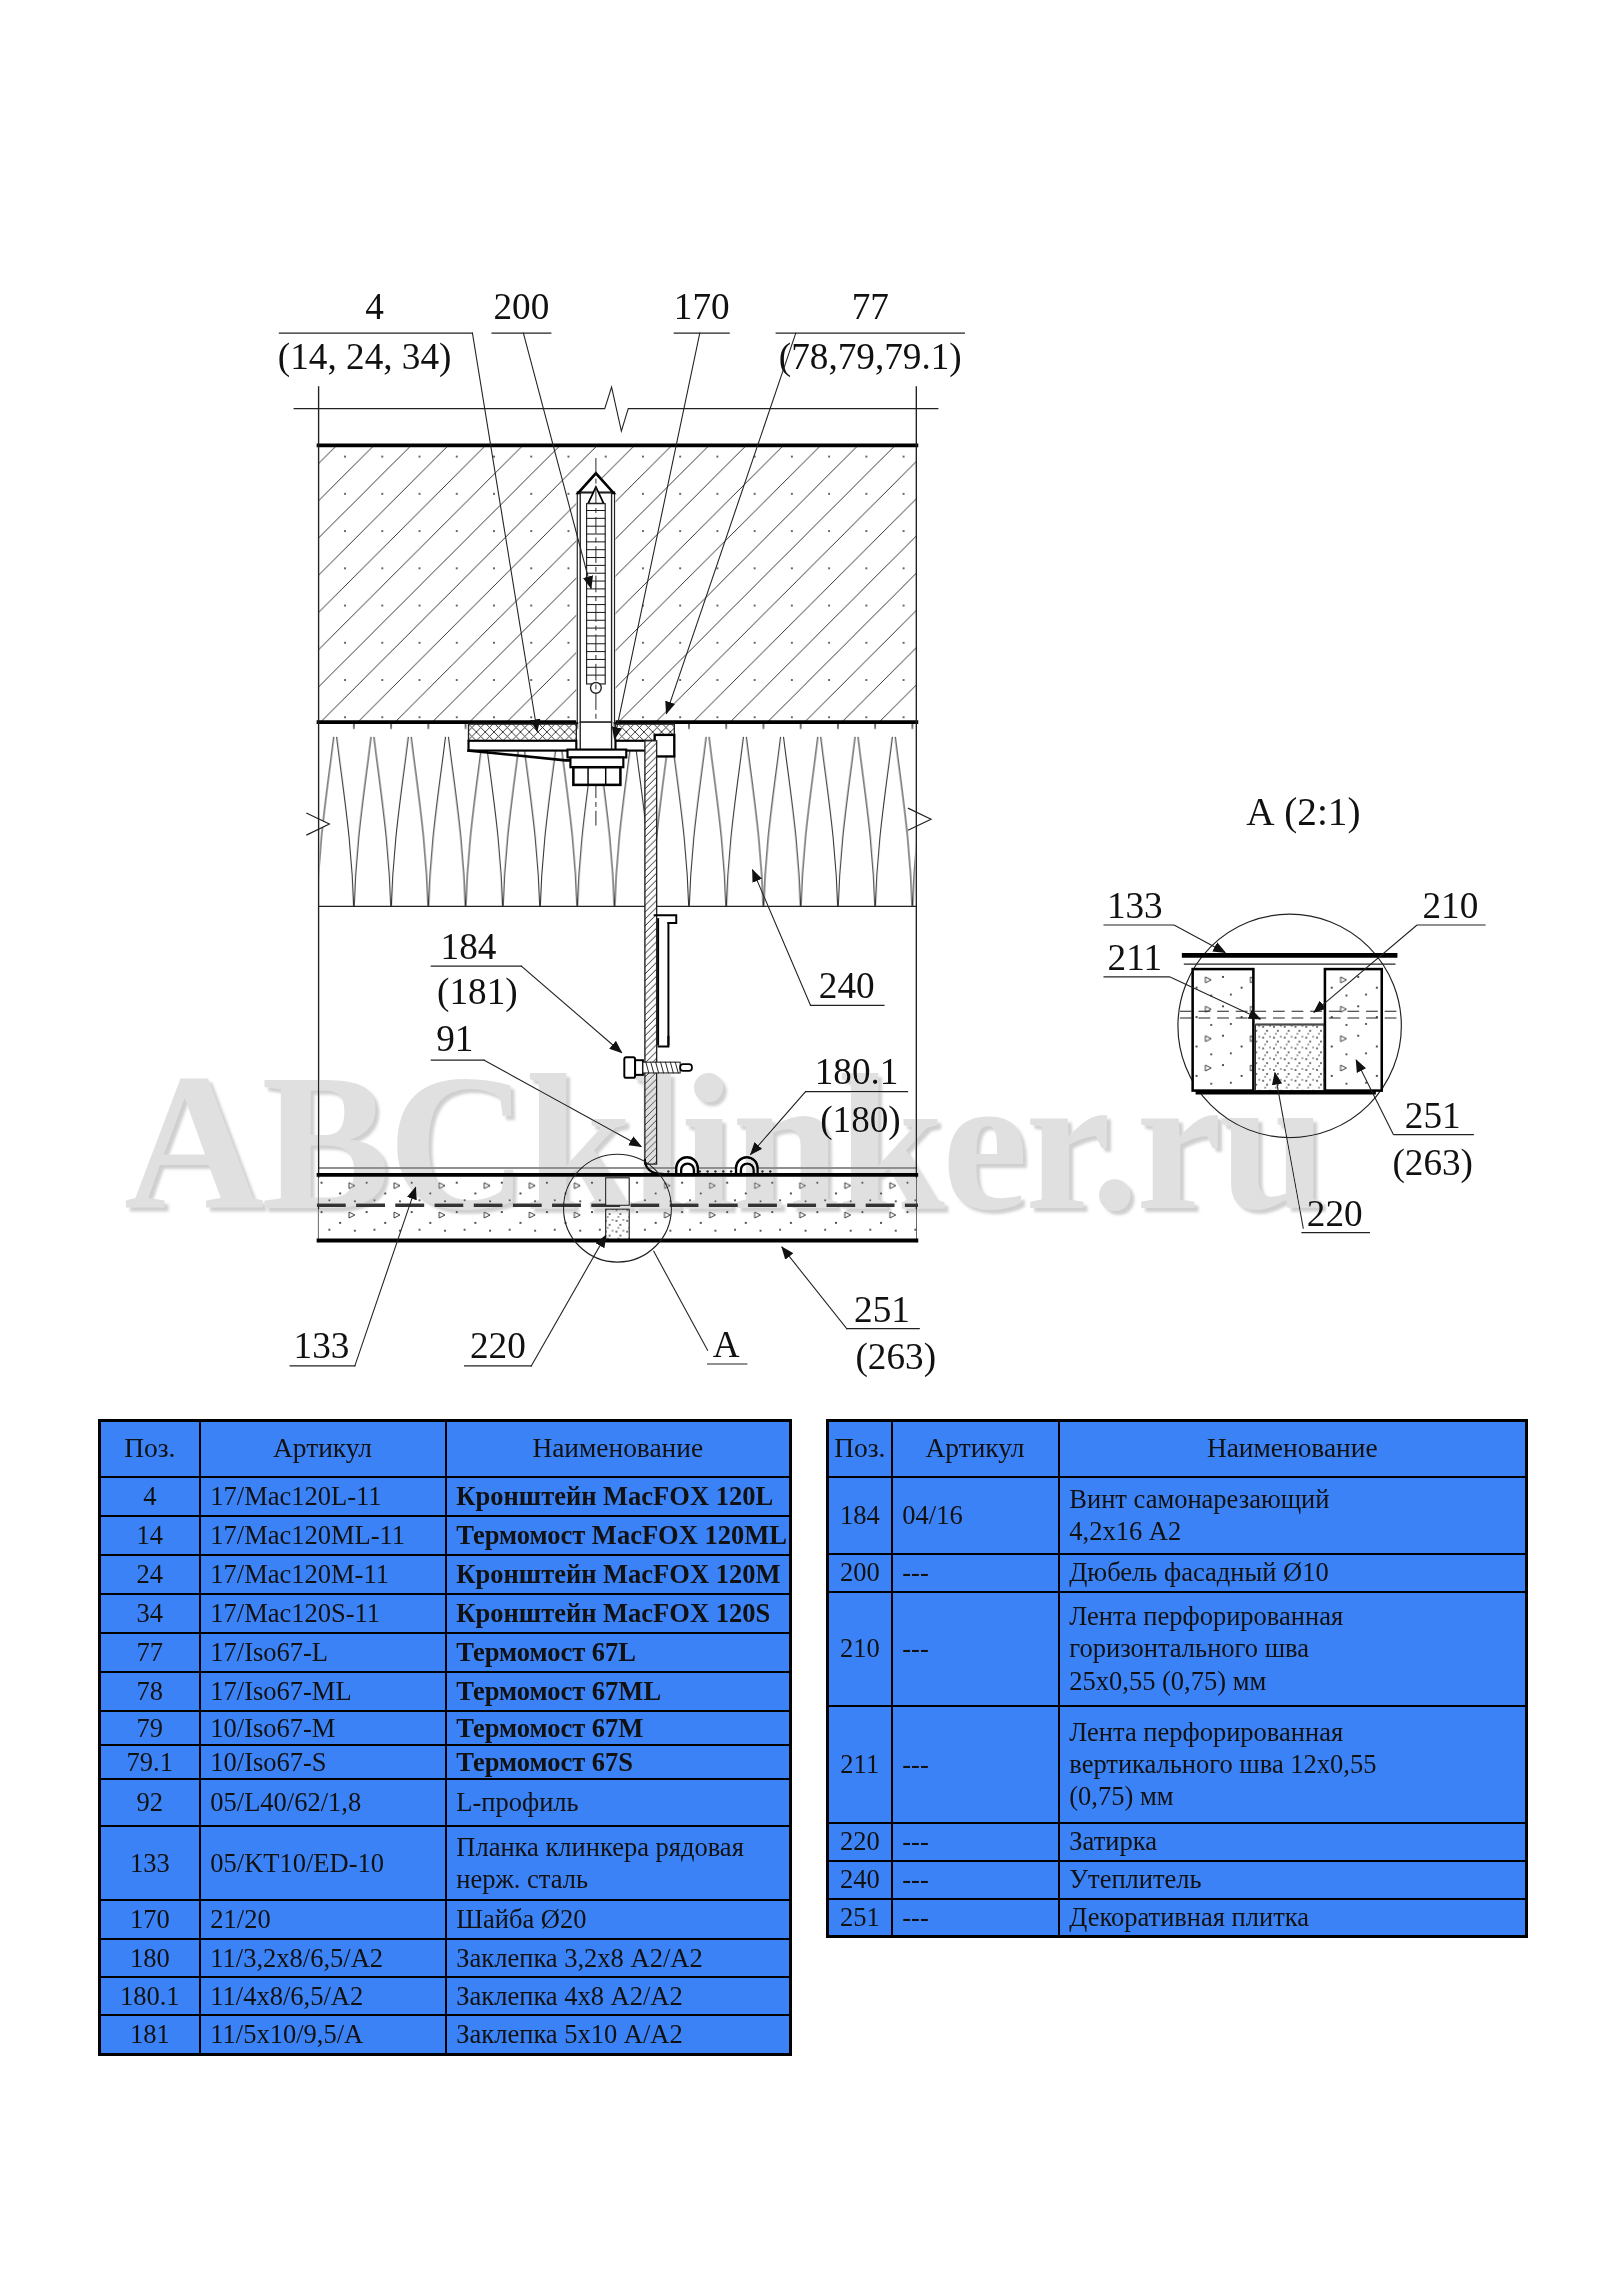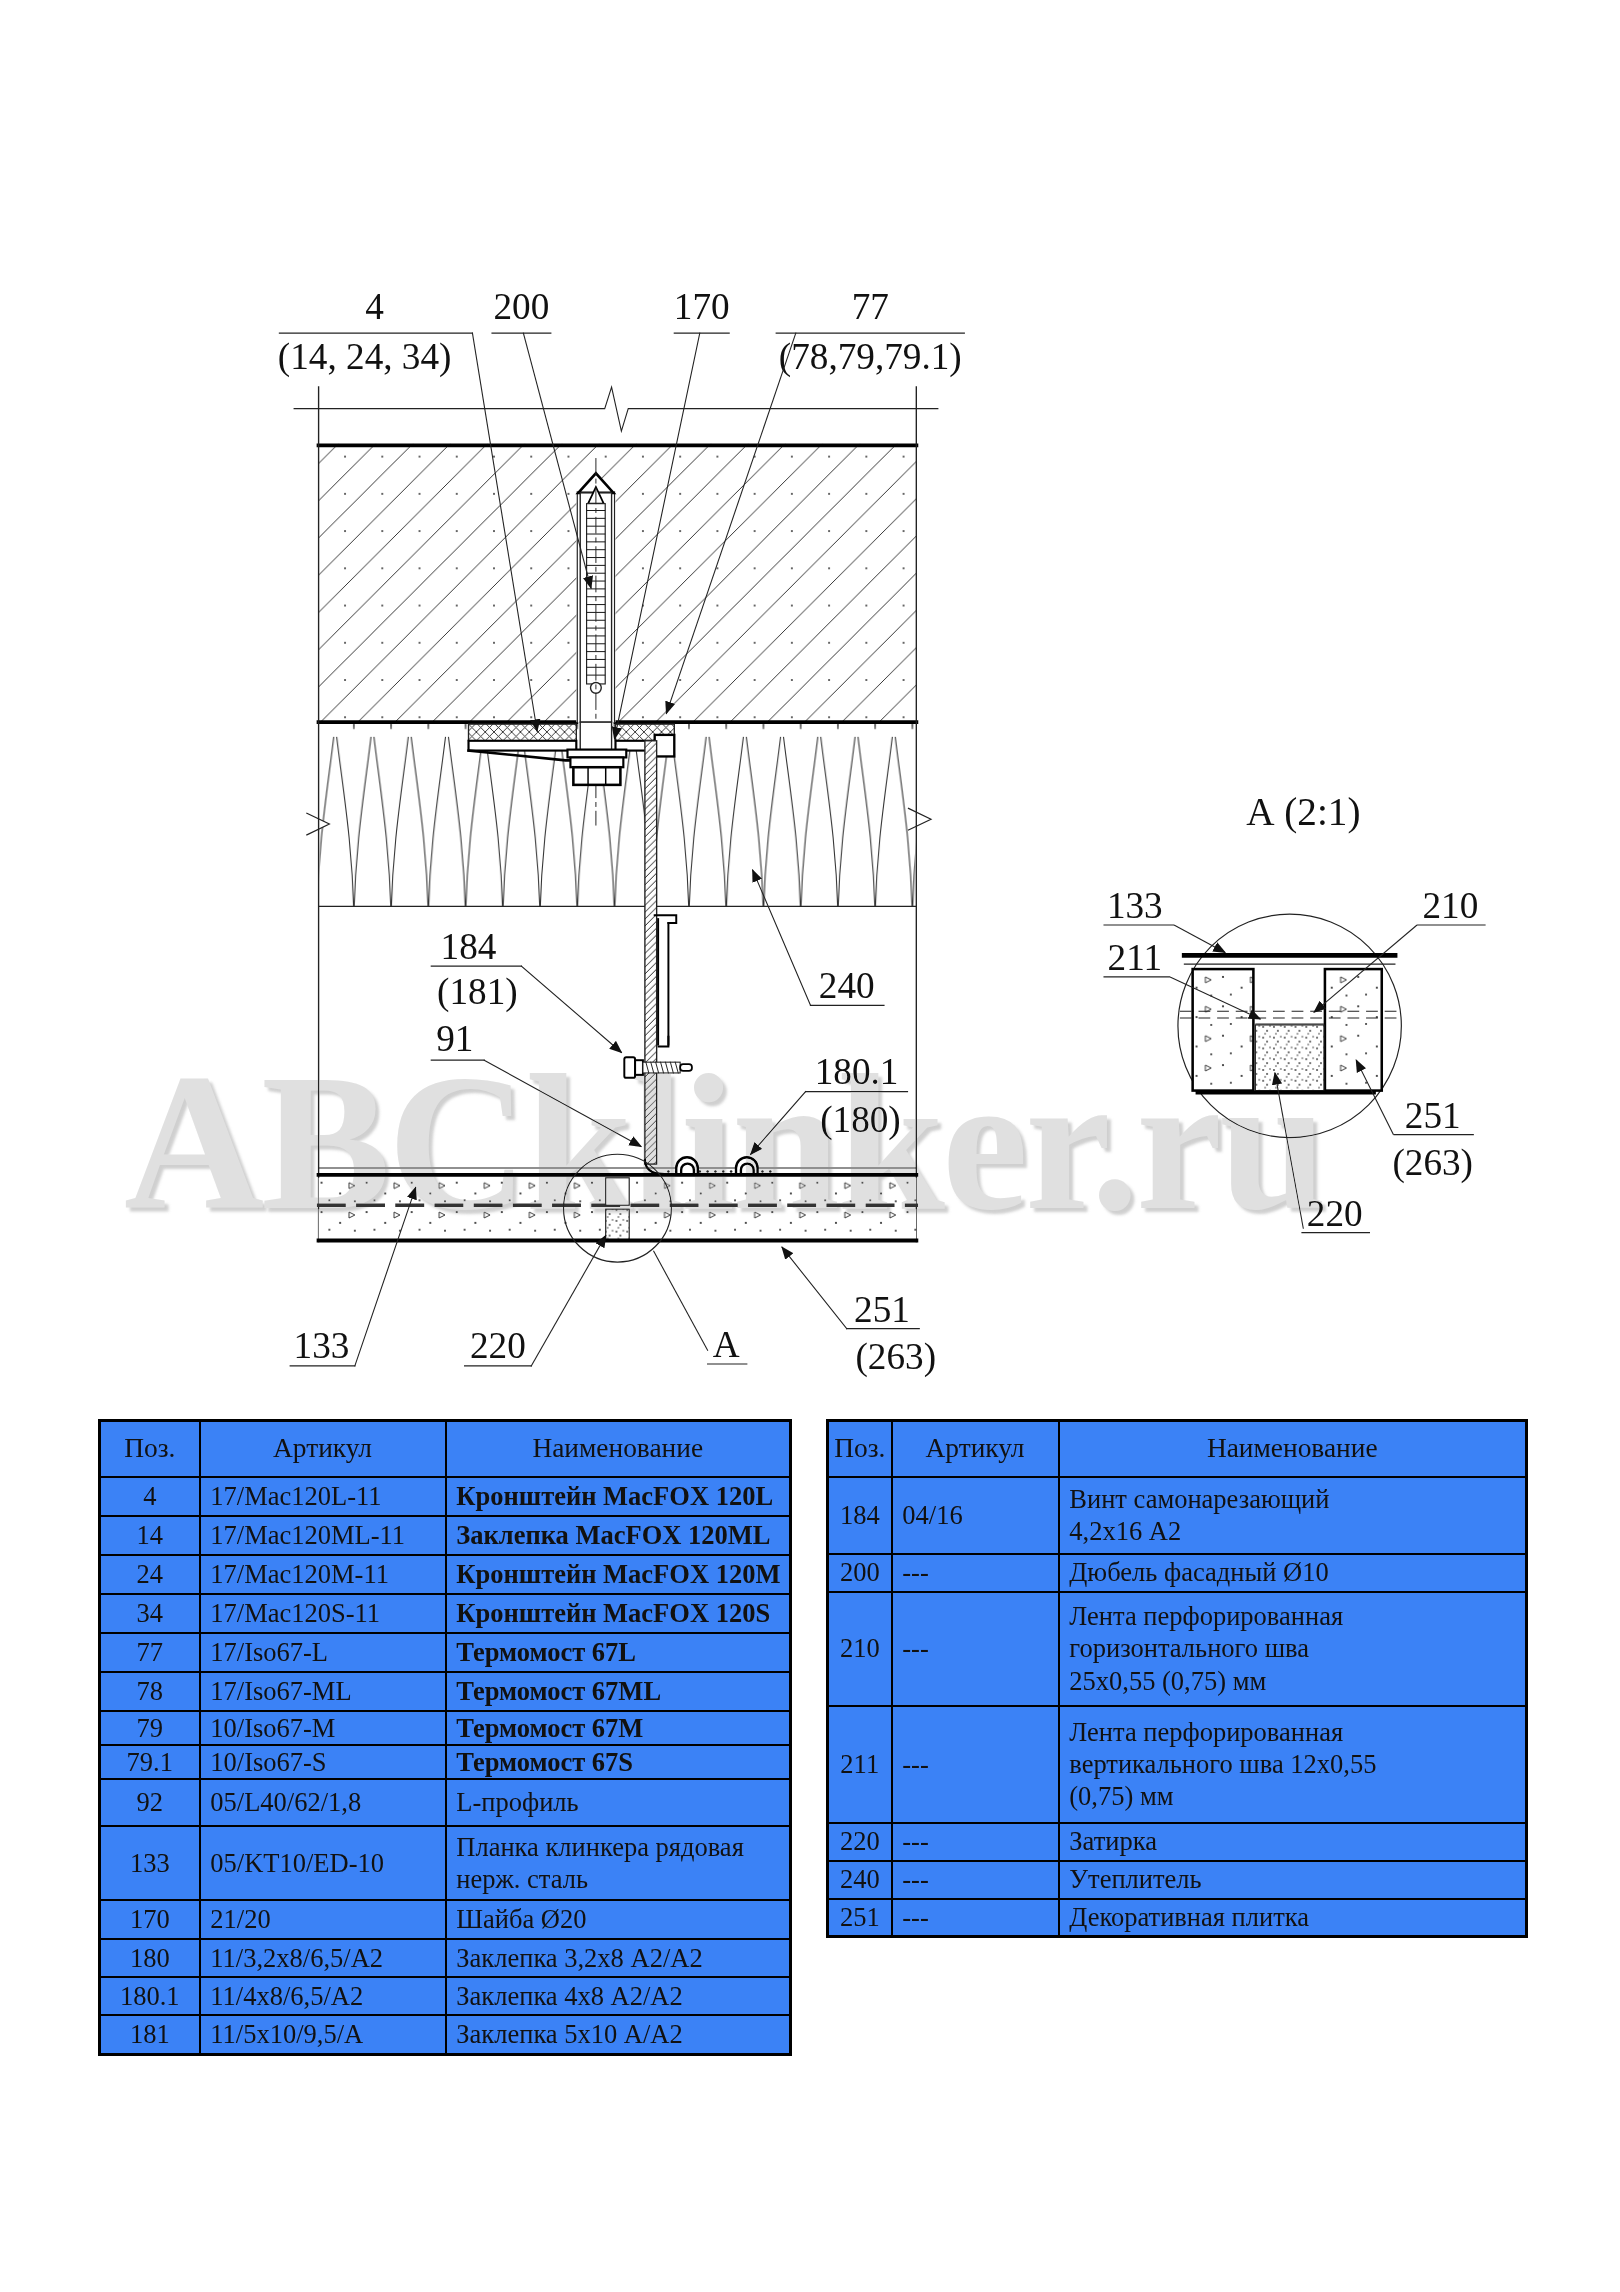--- a/index.html
+++ b/index.html
@@ -322,21 +322,21 @@
       </thead>
   <tbody>
         <tr style="height: 39px;">
           <td class="c-pos">4</td>
           <td class="c-art">17/Mac120L-11</td>
           <td class="c-name bold">Кронштейн MacFOX 120L</td>
         </tr>
         <tr style="height: 39px;">
           <td class="c-pos">14</td>
           <td class="c-art">17/Mac120ML-11</td>
-          <td class="c-name bold">Заклепка MacFOX 120ML</td>
+          <td class="c-name bold">Термомост MacFOX 120ML</td>
         </tr>
         <tr style="height: 39px;">
           <td class="c-pos">24</td>
           <td class="c-art">17/Mac120M-11</td>
           <td class="c-name bold">Кронштейн MacFOX 120M</td>
         </tr>
         <tr style="height: 39px;">
           <td class="c-pos">34</td>
           <td class="c-art">17/Mac120S-11</td>
           <td class="c-name bold">Кронштейн MacFOX 120S</td>

